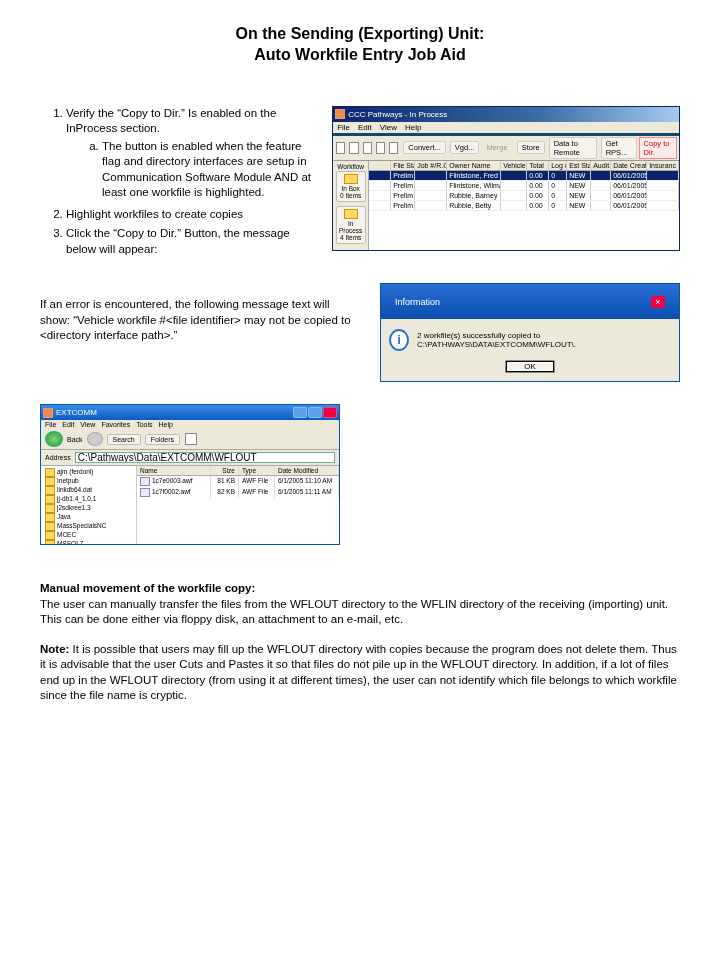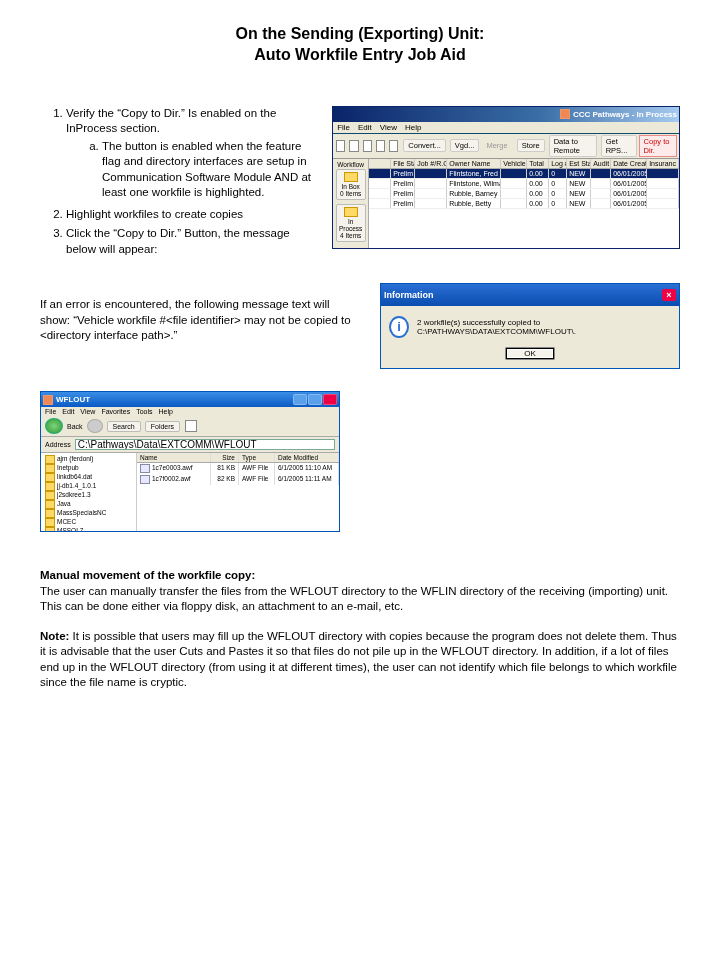--- a/index.html
+++ b/index.html
@@ -33,44 +33,44 @@
   .win {
     border: 1px solid #0a246a;
     background: #ece9d8;
     font-family: Tahoma, sans-serif;
     font-size: 8px;
     color: #000;
   }
   .titlebar {
     background: linear-gradient(90deg,#0a246a 0%,#3a6ea5 60%,#a6caf0 100%);
     color:#fff; height:15px; display:flex; align-items:center; padding:0 2px;
-    font-size:8px; font-weight:bold;justify-content:flex-end;
+    font-size:8px; font-weight:normal;
   }
   .titlebar .tb-icon { width:10px;height:10px;background:#e85; margin-right:3px; border:1px solid #fff2; }
   .menubar { display:flex; gap:8px; padding:1px 4px; font-size:8px; background:#ece9d8; }
   .menubar span { text-decoration: none; }
-  .toolbar { display:flex; align-items:center; padding:1px 2px; gap:2px; border-top:1px solid #0c4a6e; border-bottom:1px solid #999; background:#ece9d8;}
+  .toolbar { display:flex; align-items:center; padding:1px 2px; gap:2px; border-top:3px solid #0c4a6e; border-bottom:1px solid #999; background:#ece9d8;}
   .tbtn { display:inline-flex; align-items:center; justify-content:center; padding:1px 4px; font-size:7.5px; border:1px solid transparent; }
   .tbtn.txt { border:1px solid #ccc; background:#f5f3eb; border-radius:2px; margin-left:2px; }
   .tbtn.red { color:#c00; border:1px solid #e88; background:#fdeaea; }
   .ico { width:12px;height:12px; background:#fff; border:1px solid #888; display:inline-block; margin:0 1px;}
   .ccc-body { display:flex; background:#fff; }
   .leftcol { width:36px; background:#ece9d8; border-right:1px solid #aaa; padding:2px 1px; text-align:center; font-size:6.5px;}
   .leftcol .lbtn { width:30px; margin:1px auto 4px; border:1px solid #bbb; background:#f5f3eb; padding:2px 0; border-radius:2px;}
   .leftcol .lbtn .licon{width:14px;height:10px;margin:0 auto 1px;background:#ffd966;border:1px solid #c90;}
   .grid { flex:1; }
   .ghdr { display:flex; background:#ece9d8; border-bottom:1px solid #aaa; font-size:7px; }
   .ghdr > div, .grow > div { padding:1px 2px; border-right:1px solid #ccc; overflow:hidden; white-space:nowrap; }
   .grow { display:flex; font-size:7px; background:#fff; border-bottom:1px solid #eee; }
   .grow.sel { background:#0a246a; color:#fff; }
   .c-ws{width:22px}.c-fs{width:24px}.c-jo{width:32px}.c-on{width:54px}.c-vh{width:26px}.c-tt{width:22px}.c-lg{width:18px}.c-es{width:24px}.c-au{width:20px}.c-dc{width:36px}.c-in{flex:1}
 
   
   .dlg { width:300px; border:1px solid #0055b8; background:#ece9d8; font-family:Tahoma,sans-serif; }
-  .dlg .titlebar { background: linear-gradient(#2a6fd4,#0a4db0); height:22px; font-size:9px; padding:0 3px;}
+  .dlg .titlebar { background: linear-gradient(#2a6fd4,#0a4db0); height:35px; font-size:9px; padding:0 14px;}
   .dlg .titlebar .close { width:14px;height:12px;background:#e04; color:#fff; font-size:9px; text-align:center; margin-left:auto; border-radius:2px; line-height:12px;}
   .dlg-body { display:flex; align-items:center; padding:10px 8px 6px 8px; gap:8px; font-size:8px;}
   .info-icon { width:22px;height:22px;border-radius:50%; background:#fff; border:2px solid #2a6fd4; color:#2a6fd4; font-weight:bold; text-align:center; line-height:18px; font-size:13px;}
   .dlg-btnrow { text-align:center; padding:2px 16px 8px; }
   .okbtn { display:inline-block; padding:1px 18px; font-size:8px; border:1px solid #888; background:#f5f3eb; border-radius:1px; box-shadow:0 0 0 1px #000 inset, 0 0 0 2px #fff inset;}
 
   
   .exp { border:1px solid #0055b8; font-family:Tahoma,sans-serif; font-size:7px; background:#fff;}
   .exp .titlebar { background: linear-gradient(#3b8ee6,#0a5ac4); height:15px;}
   .exp .winbtns { margin-left:auto; display:flex; gap:1px;}
@@ -246,21 +246,21 @@
         </div>
       </div>
     </div>
   </div>
 
   <div class="section-row tight">
     <div class="img-col">
       <div class="exp">
         <div class="titlebar">
           <span class="tb-icon"></span>
-          <span>WFLOUT</span>
+          <span>EXTCOMM</span>
           <span class="winbtns">
               <span></span>
               <span></span>
               <span class="cx"></span>
             </span>
         </div>
         <div class="menubar">
           <span>File</span>
           <span>Edit</span>
           <span>View</span>

